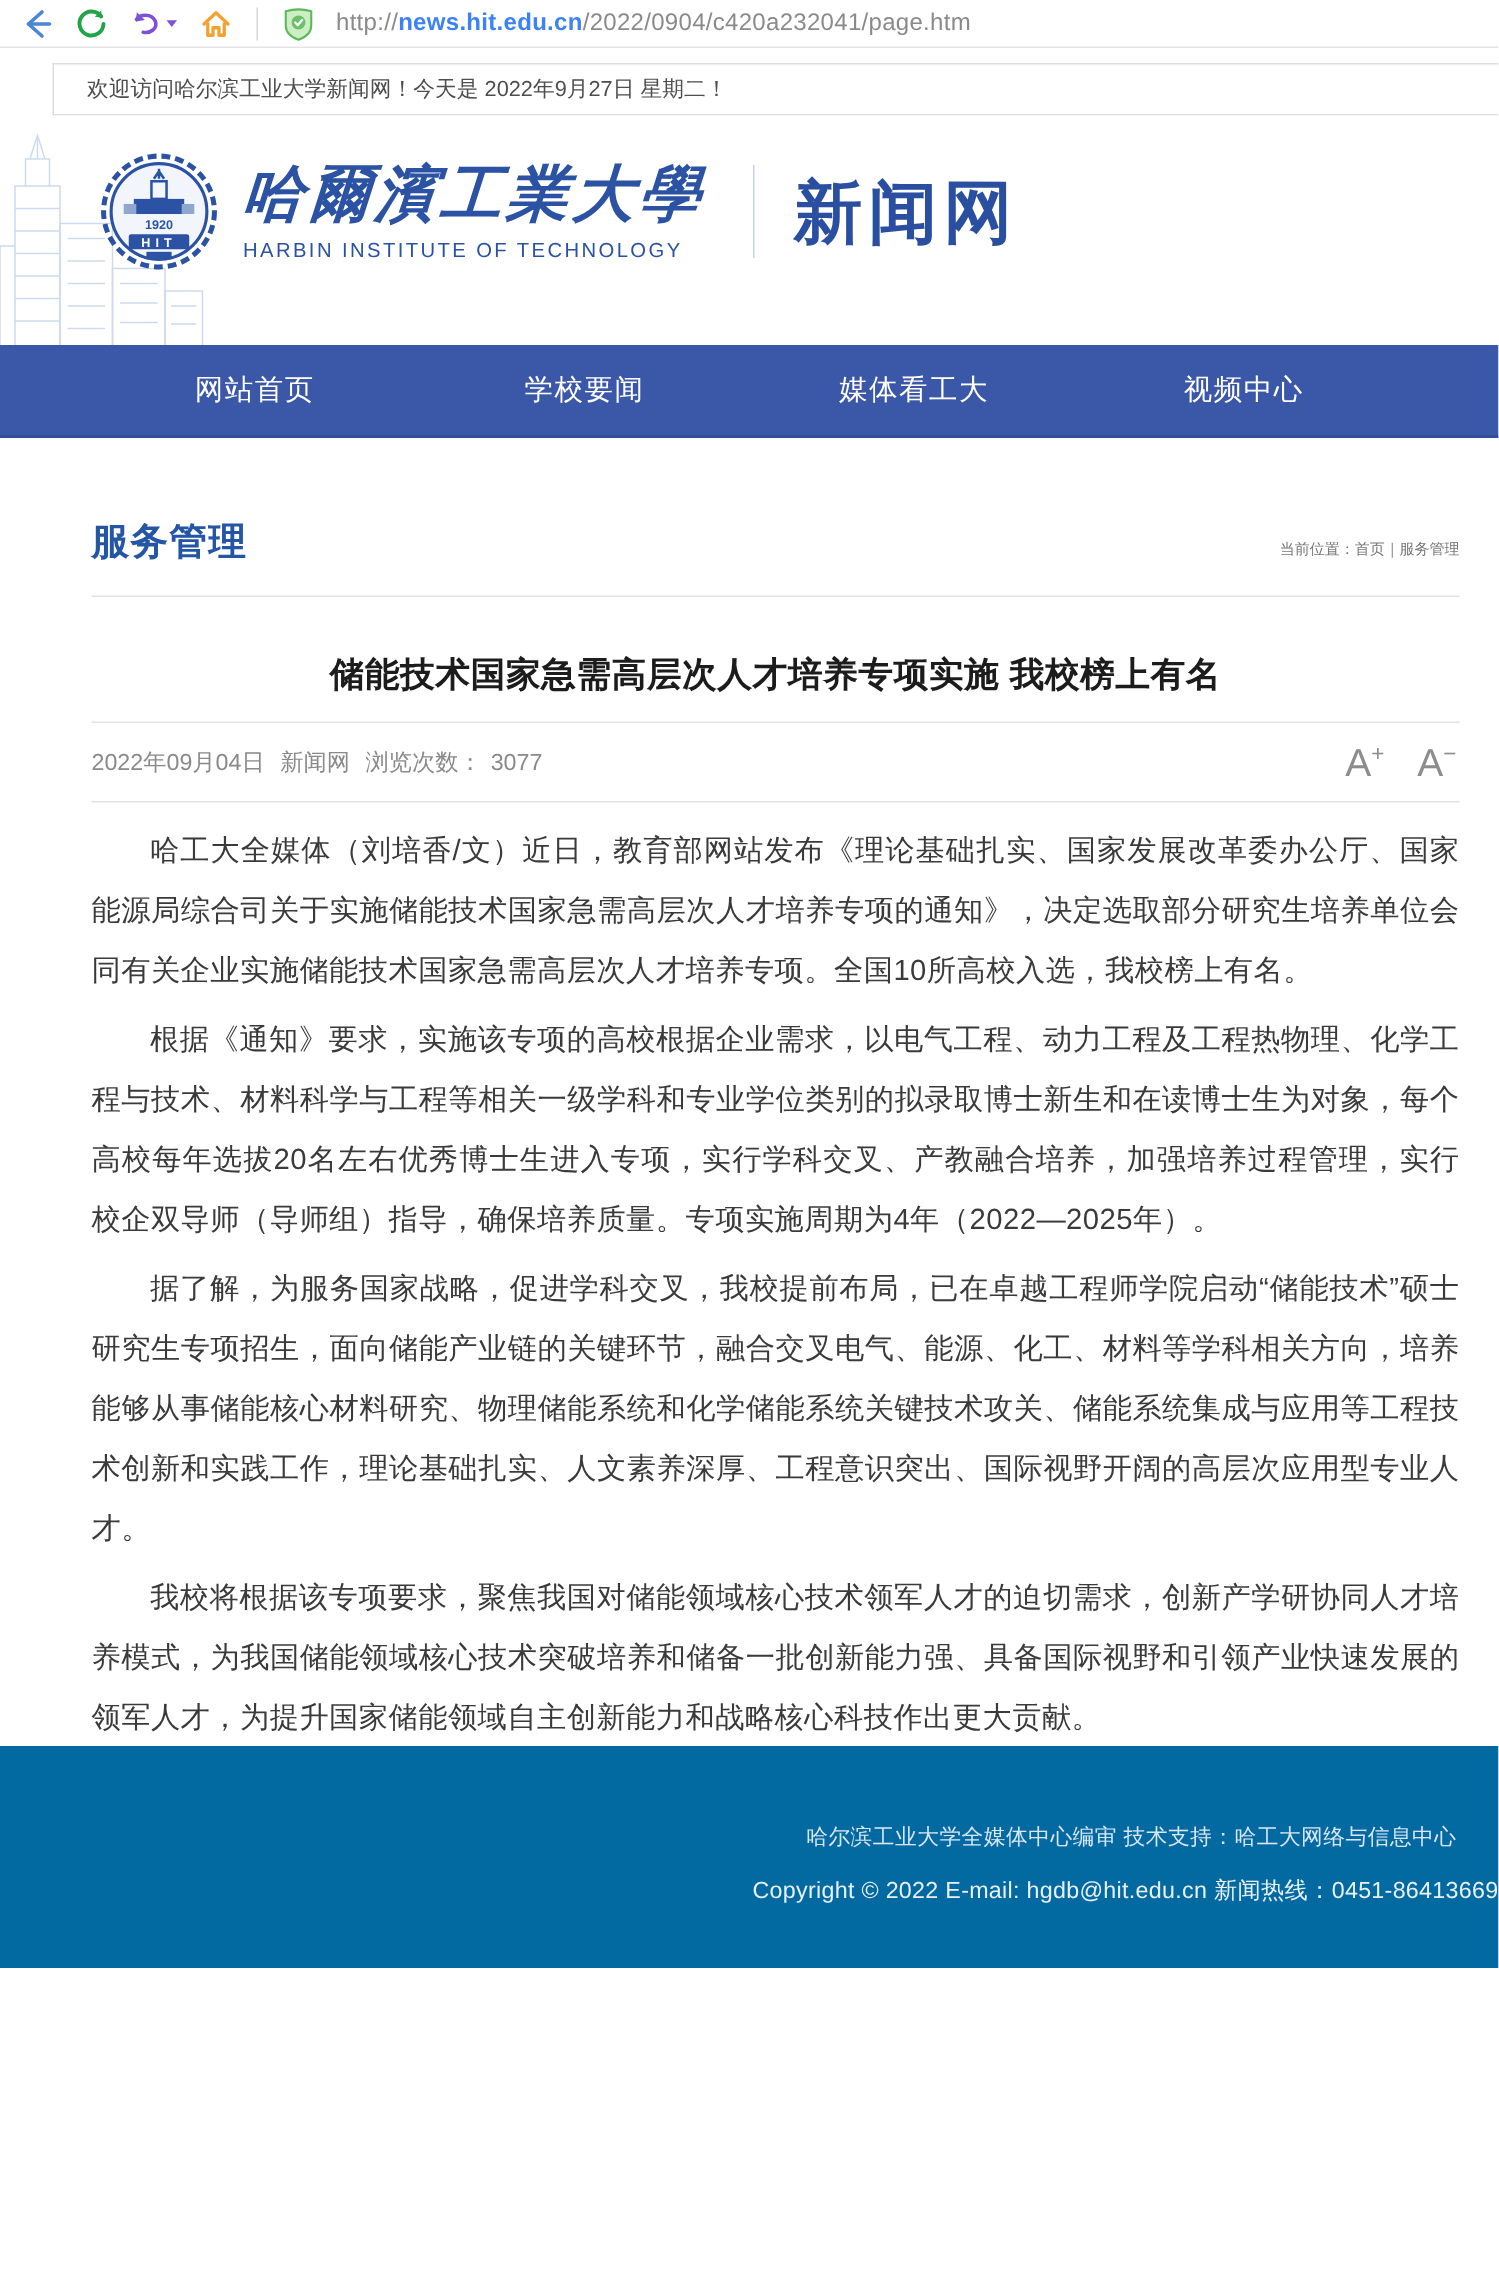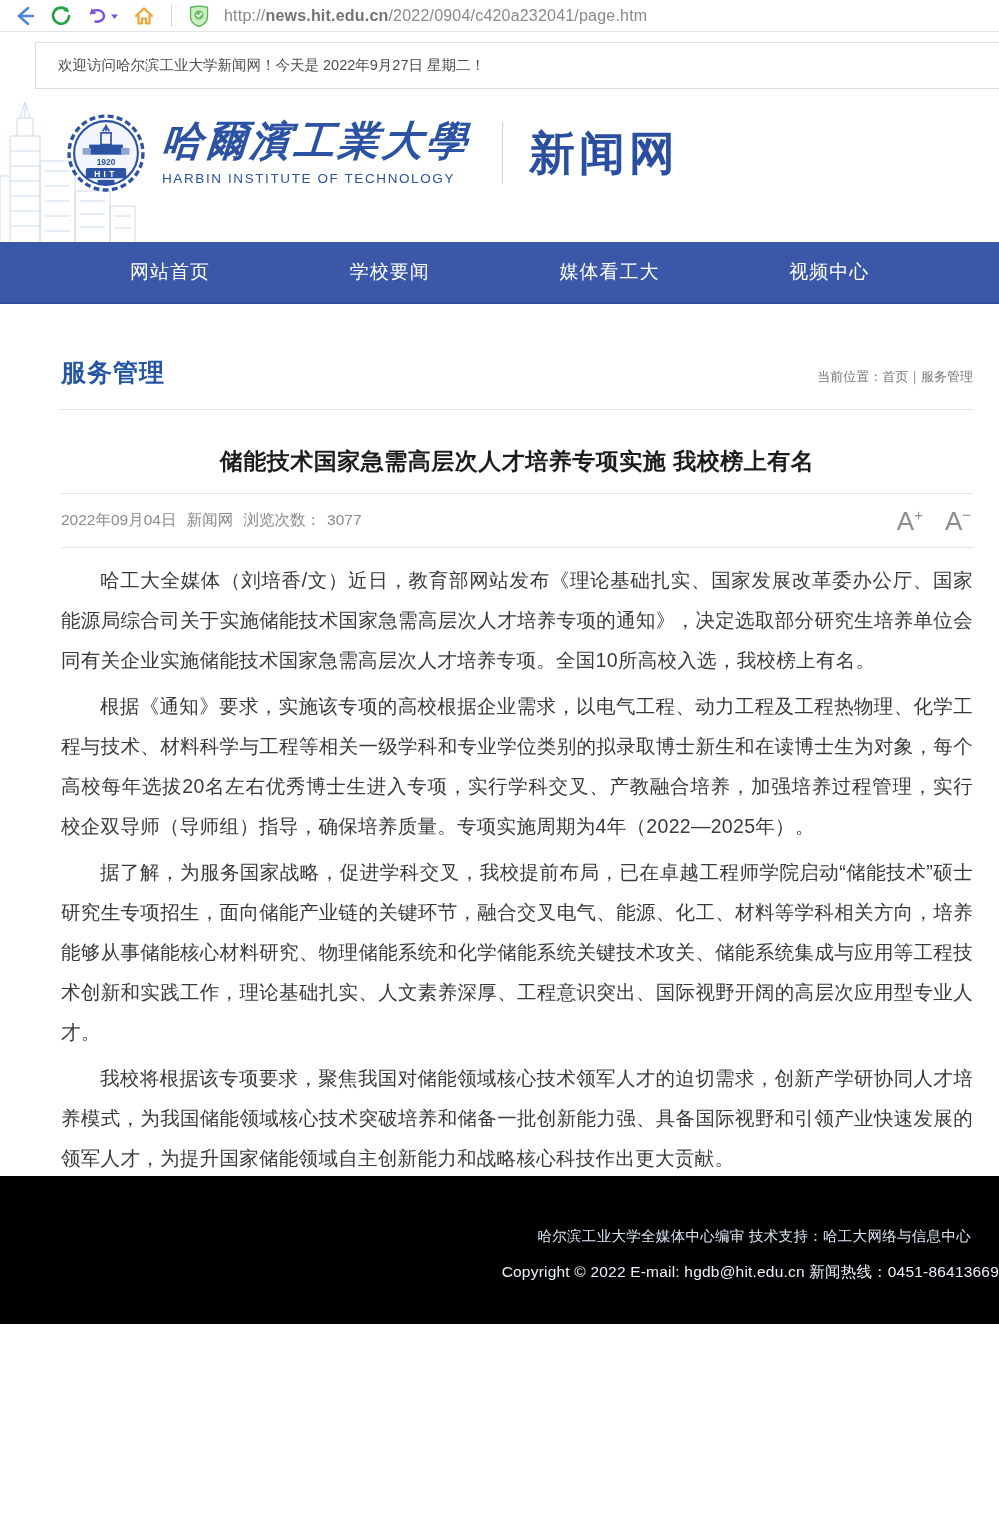--- a/index.html
+++ b/index.html
@@ -5,27 +5,27 @@
   * { margin:0; padding:0; box-sizing:border-box; }
   html,body { width:999px; background:#fff; font-family:"Liberation Sans","DejaVu Sans",sans-serif; }
   body { height:1516px; overflow:hidden; position:relative; }
 
   
   .toolbar { height:32px; display:flex; align-items:center; gap:14px; padding:0 10px 0 14px;
              border-bottom:1px solid #e4e4e4; background:#fff; }
   .tb-icon { width:22px; height:22px; display:flex; align-items:center; justify-content:center; cursor:pointer; }
   .tb-divider { width:1px; height:22px; background:#d6d6d6; margin:0 2px; }
   .url-text { font-size:16px; color:#8a8a8a; letter-spacing:.2px; white-space:nowrap; }
-  .url-text b { color:#737373; font-weight:700; }
+  .url-text b { color:#3b82f6; font-weight:700; }
   .undo-wrap { display:flex; align-items:center; gap:2px; }
 
   
   .page-gap { height:10px; background:#fff; }
 
-  .welcome-bar { height:47px; margin-left:35px; border-top:1px solid #ddd; border-bottom:1px solid #ddd;
+  .welcome-bar { height:35px; margin-left:35px; border-top:1px solid #ddd; border-bottom:1px solid #ddd;
                  border-left:1px solid #ddd; display:flex; align-items:center; padding-left:22px;
                  font-size:14.5px; color:#4d4d4d; background:#fff; }
 
   
   .site-header { position:relative; height:153px; background:#fff; overflow:hidden; }
   .building-sketch { position:absolute; left:0; bottom:-4px; opacity:.85; }
   .logo-row { position:absolute; left:64px; top:22px; display:flex; align-items:center; }
   .emblem { width:84px; height:84px; flex:0 0 auto; }
   .uni-names { margin-left:14px; }
   .uni-cn { font-family:"DejaVu Serif","Liberation Serif",serif; font-style:italic; font-weight:700;
@@ -36,41 +36,41 @@
 
   
   .main-nav { height:62px; background:#3a57a8; display:flex; align-items:center; padding:12px 60px;
               border-bottom:2px solid #324d99; }
   .nav-item { flex:1; text-align:center; color:#fff; font-size:19px; letter-spacing:1px; cursor:pointer; }
 
   
   .main-wrap { height:872px; margin-left:35px; padding:52px 26px 0 26px; background:#fff; overflow:hidden; }
   .section-row { display:flex; align-items:baseline; justify-content:space-between; }
   .section-title { font-size:25px; font-weight:800; color:#2456a5; letter-spacing:1px; }
-  .breadcrumb { font-size:13px; color:#777; }
+  .breadcrumb { font-size:10px; color:#777; }
   .breadcrumb span { color:#777; }
   .rule { border:none; border-top:1px solid #e2e2e2; height:0; }
   .rule-1 { margin-top:20px; }
   .article-title { margin-top:36px; text-align:center; font-size:23px; font-weight:800; color:#1c1c1c; letter-spacing:.5px; }
   .rule-2 { margin-top:16px; }
   .meta-row { display:flex; align-items:center; justify-content:space-between; padding:13px 2px 13px 0;
               font-size:15.5px; color:#8a8a8a; }
   .meta-left span { margin-right:6px; }
   .font-controls { display:flex; gap:22px; color:#8d8d8d; }
   .font-btn { font-size:26px; line-height:1; cursor:pointer; font-weight:400; }
   .font-btn sup { font-size:15px; }
   .rule-3 { margin-top:0; }
 
   .article-body { margin-top:12px; }
   .article-body p { font-size:19.5px; color:#3a3a3a; line-height:40px; text-indent:2em;
                     text-align:justify; margin-bottom:6px; letter-spacing:.3px; }
   .editor-line { margin-top:34px; text-align:right; font-size:15.5px; color:#6e6e6e; padding-right:6px; }
 
   
-  .site-footer { height:148px; background:#000000; color:#d9e6f6; display:flex; flex-direction:column;
+  .site-footer { height:148px; background:#0369a1; color:#d9e6f6; display:flex; flex-direction:column;
                  justify-content:center; align-items:flex-end; gap:16px; padding:10px 0 0 0; }
   .footer-line1 { font-size:14.5px; margin-right:28px; letter-spacing:.3px; }
   .footer-line2 { font-size:15.5px; color:#e8f1fb; margin-right:0; letter-spacing:.2px; }
 </style>
 </head>
 <body>
 
 <div class="toolbar">
   <span class="tb-icon">
     <svg width="22" height="22" viewBox="0 0 22 22">

